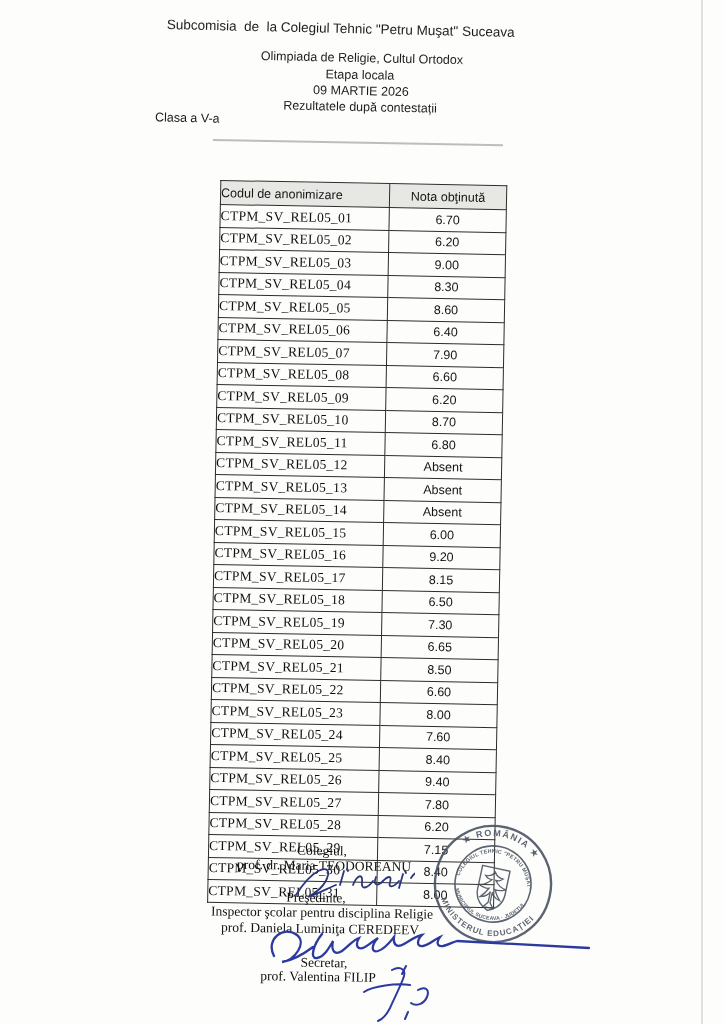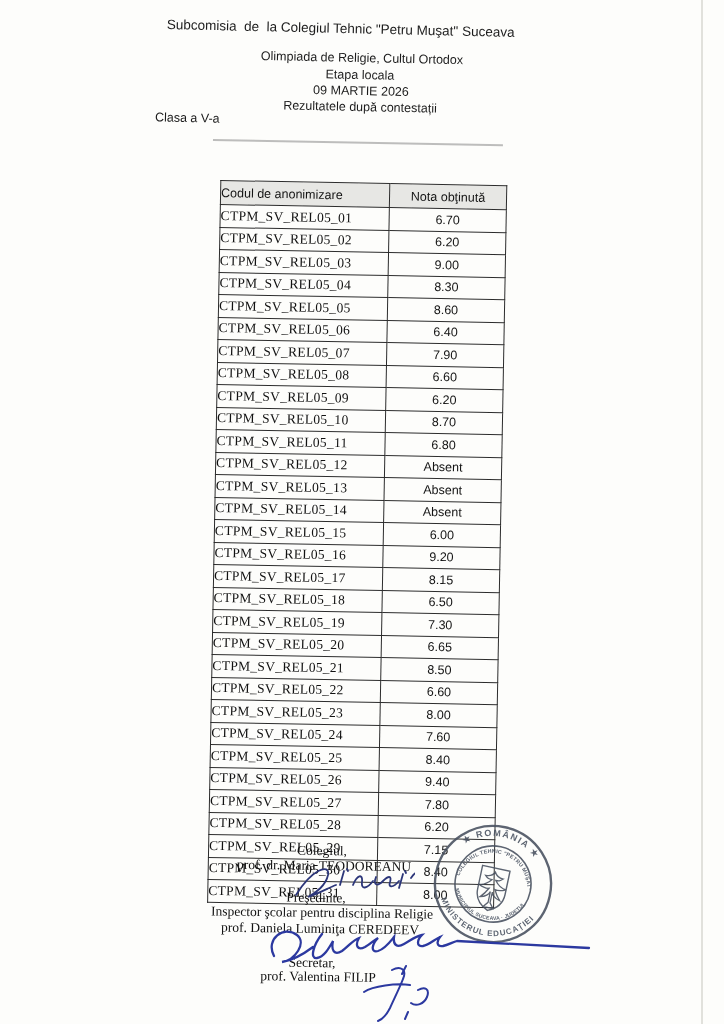--- a/index.html
+++ b/index.html
@@ -27,21 +27,21 @@
   th.h-grade{width:116px;background:#e7e7e4;font-size:12.5px;font-weight:400;text-align:center;color:#141414;}
   td.code{height:21.5px;font-family:"Liberation Serif",serif;font-size:13.5px;letter-spacing:.3px;padding-left:5px;color:#121212;}
   td.grade{text-align:center;font-size:12.5px;color:#141414;}
   
   .f{transform:translateX(-50%) rotate(.8deg);font-family:"Liberation Serif",serif;font-size:13.5px;color:#131313;}
   .f-dir-title{left:322px;top:843px;}
   .f-dir-name{left:324px;top:858px;}
   .f-pres-title{left:316px;top:890px;}
   .f-pres-role{left:322px;top:905px;}
   .f-pres-name{left:320px;top:921px;}
-  .f-sec-title{left:312px;top:955px;text-align:center;}
+  .f-sec-title{left:324px;top:955px;text-align:center;}
   .f-sec-name{left:318px;top:969px;}
   .sig{position:absolute;pointer-events:none;}
   .stamp{position:absolute;left:427px;top:818px;transform:rotate(12deg);opacity:.88;}
   .edge-line{left:701px;top:0;width:2px;height:1024px;background:#cfcfc8;opacity:.6;}
 </style>
 </head>
 <body>
 
 <div class="page">
 

